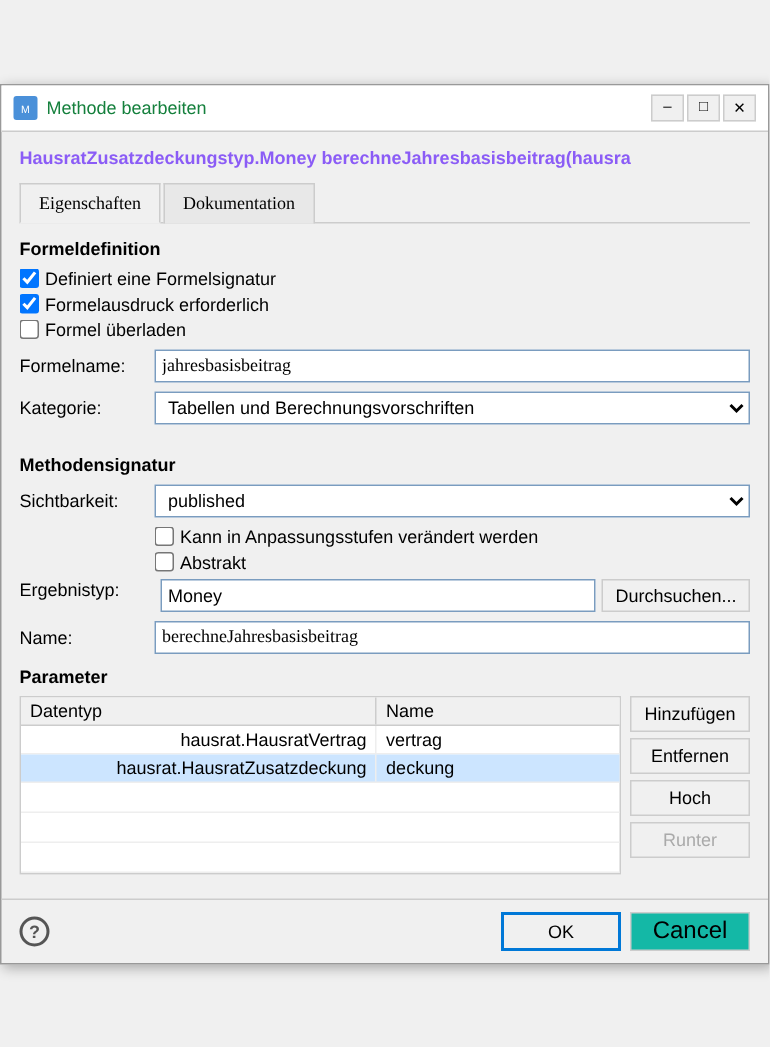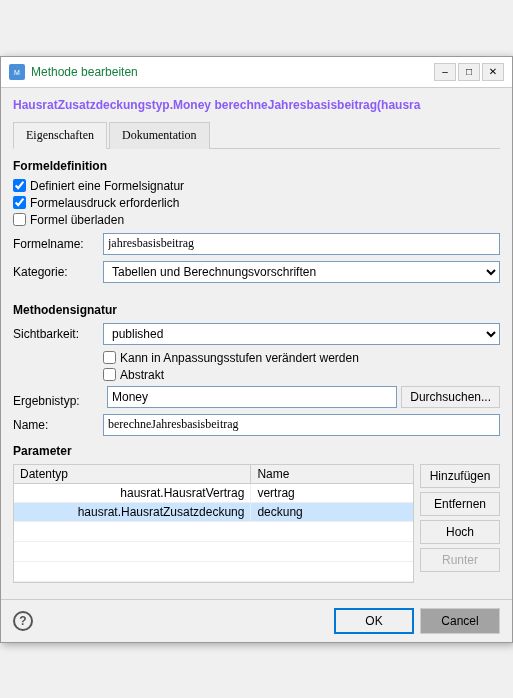--- a/index.html
+++ b/index.html
@@ -135,21 +135,21 @@
       font-size: 12px;
       background: white;
       outline: none;
       appearance: auto;
     }
     .divider {
       height: 8px;
     }
     .ergebnis-row {
       display: flex;
-      align-items: flex-end;
+      align-items: flex-start;
       margin-bottom: 6px;
       gap: 4px;
     }
     .ergebnis-input {
       flex: 1;
       height: 22px;
       border: 1px solid #7a9cbf;
       padding: 2px 4px;
       font-size: 12px;
       background: white;
@@ -265,22 +265,22 @@
       height: 26px;
       border: 2px solid #0078d7;
       background: #f0f0f0;
       font-size: 12px;
       cursor: pointer;
     }
     .cancel-btn {
       width: 80px;
       height: 26px;
       border: 1px solid #ccc;
-      background: #a3a3a3;
-      font-size: 12px;
+      background: #14b8a6;
+      font-size: 16px;
       cursor: pointer;
     }
   </style>
 </head>
 <body>
 
 <div class="window">
 
   <div class="title-bar">
     <div class="title-bar-left">

